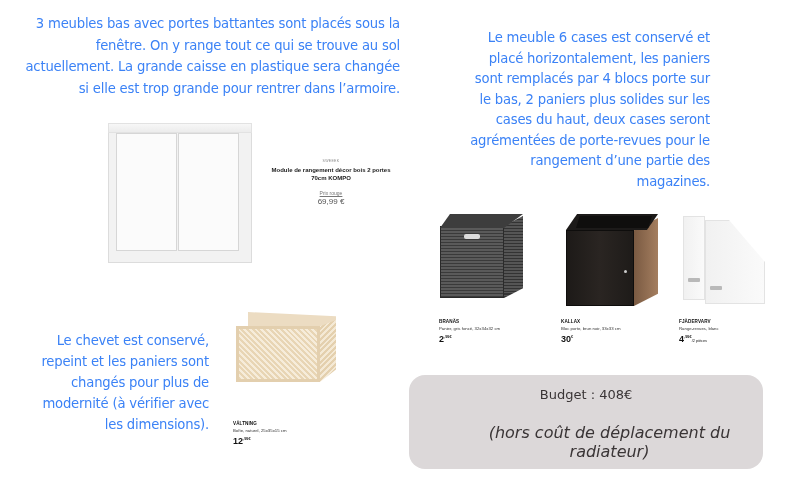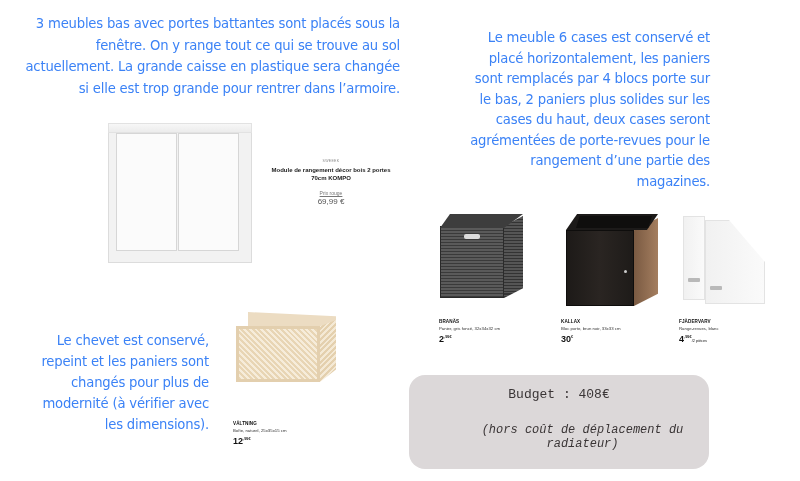--- a/index.html
+++ b/index.html
@@ -82,25 +82,25 @@
     border: 3px solid #e3cfae;
   }
   .vt-side {
     position: absolute; left: 84px; top: 8px; width: 16px; height: 62px;
     background: repeating-linear-gradient(-45deg, #e4d0ae 0 2px, #f4e9d5 2px 4px);
     clip-path: polygon(0 10%, 100% 0, 100% 80%, 0 100%);
   }
 
   
   #budget-box {
-    position: absolute; left: 409px; top: 375px; width: 300px; height: 94px;
-    background: #dcd8d9; border-radius: 16px; font-family: Liberation Mono, monospace;
+    position: absolute; left: 409px; top: 375px; width: 354px; height: 94px;
+    background: #dcd8d9; border-radius: 16px;
   }
   #budget-title { position: absolute; left: 0; top: 12px; width: 100%; text-align: center; font-size: 13px; color: #3a3536; }
-  #budget-note { position: absolute; left: 0; top: 48px; width: 100%; text-align: center; font-size: 12px; font-style: italic; color: #3a3536; padding-left: 47px; }
+  #budget-note { position: absolute; left: 0; top: 48px; width: 100%; text-align: center; font-size: 16px; font-style: italic; color: #3a3536; padding-left: 47px; }
 </style>
 </head>
 <body>
 
 <p id="para-top-left" class="para">3 meubles bas avec portes battantes sont placés sous la fenêtre. On y range tout ce qui se trouve au sol actuellement. La grande caisse en plastique sera changée si elle est trop grande pour rentrer dans l’armoire.</p>
 <p id="para-top-right" class="para">Le meuble 6 cases est conservé et placé horizontalement, les paniers sont remplacés par 4 blocs porte sur le bas, 2 paniers plus solides sur les cases du haut, deux cases seront agrémentées de porte-revues pour le rangement d’une partie des magazines.</p>
 <p id="para-bottom-left" class="para">Le chevet est conservé, repeint et les paniers sont changés pour plus de modernité (à vérifier avec les dimensions).</p>
 
 <div id="kompo-img">
   <div class="cab-body"></div>

